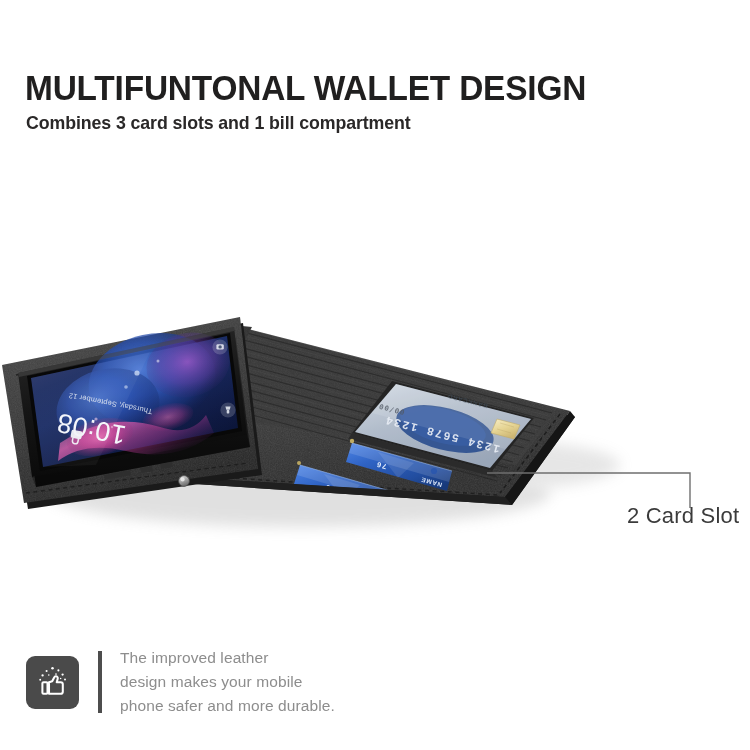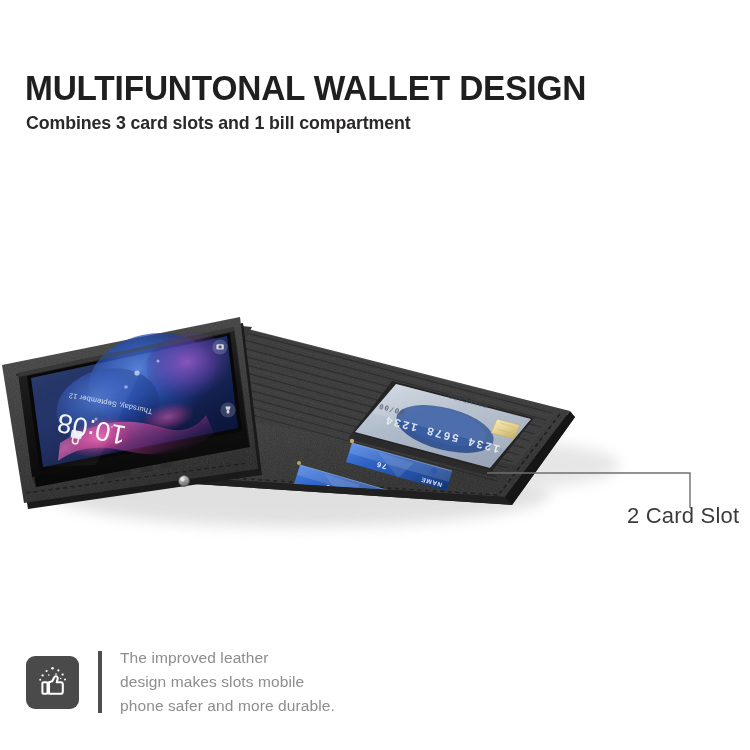--- a/index.html
+++ b/index.html
@@ -476,18 +476,18 @@
                    a2.1,2.1 0 0 0 -2.1,-2.1 h-4.0
                    l1.0,-3.4 a2.0,2.0 0 0 0 -1.9,-2.6
                    a1.6,1.6 0 0 0 -1.5,1.0 l-2.1,4.0 z"></path>
           <rect x="6.4" y="17.2" width="5.1" height="11.6" rx="1.1"></rect>
         </g>
       </svg>
     </div>
     <div class="feature-rule"></div>
     <div class="feature-text">
       <div>The improved leather</div>
-      <div>design makes slots mobile</div>
+      <div>design makes your mobile</div>
       <div>phone safer and more durable.</div>
     </div>
   </div>
 
 </div>
 
 </body></html>

